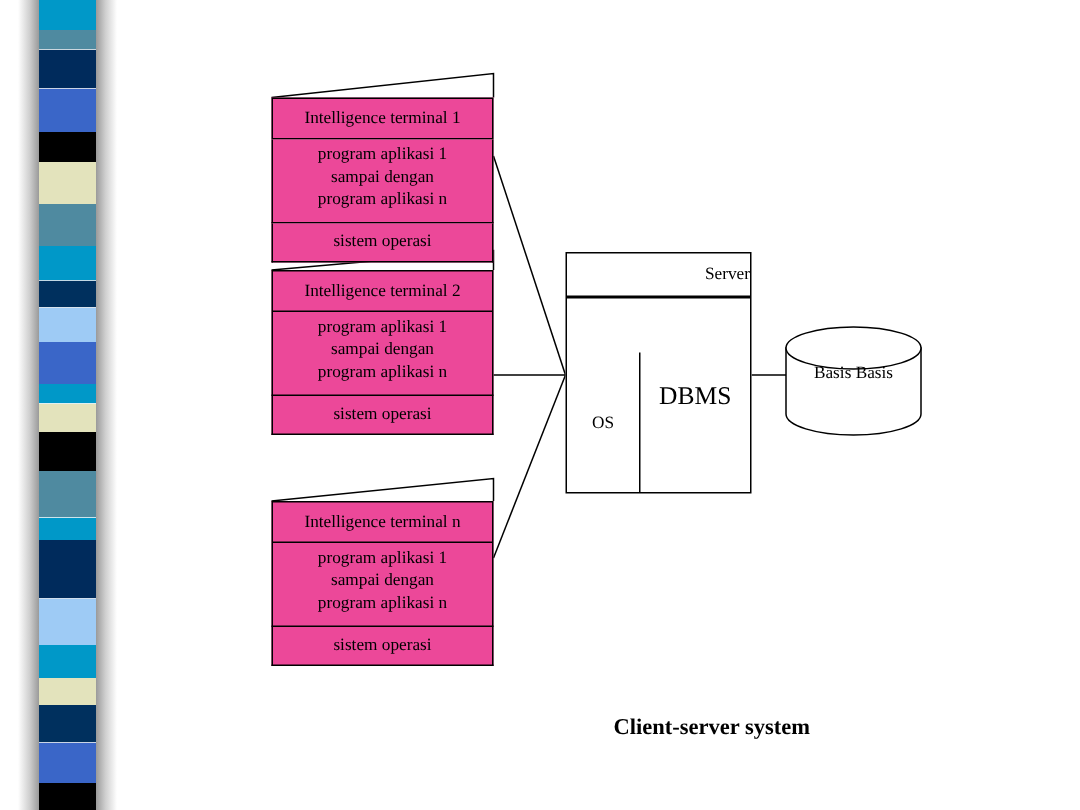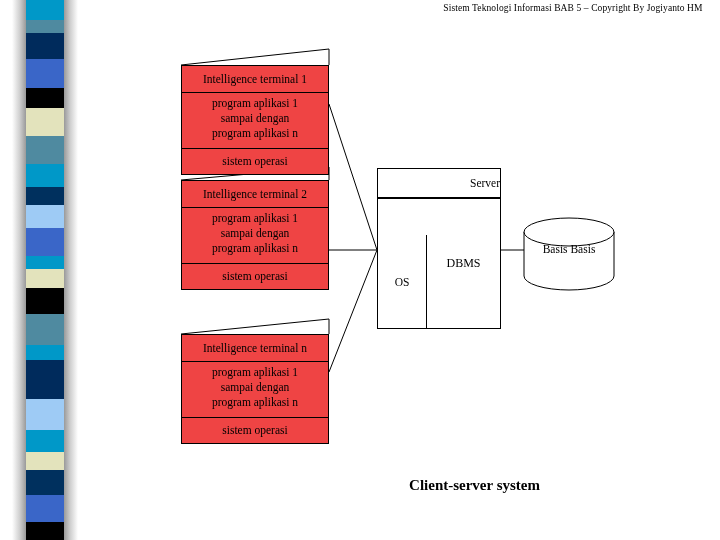--- a/index.html
+++ b/index.html
@@ -81,21 +81,21 @@
   }
   .term-row {
     border-left: 1px solid #000;
     border-right: 1px solid #000;
     border-bottom: 1px solid #000;
     box-sizing: border-box;
     text-align: center;
     font-size: 11.5px;
     color: #000;
     line-height: 1.32;
-    background: #ef4444;
+    background: #ec4899;
   }
   .term-title {
     border-top: 1px solid #000;
     height: 28px;
     line-height: 27px;
   }
   .term-body {
     height: 56px;
     padding-top: 3px;
   }
@@ -136,21 +136,21 @@
     align-items: center;
     justify-content: center;
     font-size: 11.5px;
     margin-top: 36px;
   }
   #server-dbms {
     flex: 1;
     display: flex;
     align-items: center;
     justify-content: center;
-    font-size: 12px;
+    font-size: 17px;
     text-align: center;
   }
 
   
   #db-label {
     position: absolute;
     left: 524px;
     top: 243px;
     width: 90px;
     text-align: center;
@@ -198,21 +198,20 @@
         <div class="strip-block" style="top: 430px; height: 22px; background: rgb(0, 152, 200); clip-path: polygon(20px 0px, 75px 0px, 75px 100%, 24px 100%);"></div>
         <div class="strip-block" style="top: 452px; height: 18px; background: rgb(227, 227, 188); clip-path: polygon(24px 0px, 75px 0px, 75px 100%, 24px 100%);"></div>
         <div class="strip-block" style="top: 470px; height: 25px; background: rgb(0, 48, 94); clip-path: polygon(24px 0px, 75px 0px, 75px 100%, 19px 100%);"></div>
         <div class="strip-block" style="top: 495px; height: 27px; background: rgb(58, 102, 200); clip-path: polygon(19px 0px, 75px 0px, 75px 100%, 21px 100%);"></div>
         <div class="strip-block" style="top: 522px; height: 18px; background: rgb(0, 0, 0); clip-path: polygon(21px 0px, 75px 0px, 75px 100%, 25px 100%);"></div>
       </div>
     <div class="glow-left"></div>
     <div class="glow-right"></div>
   </div>
 
-  <div id="header-text">Sistem Teknologi Informasi BAB 5 – Copyright By Jogiyanto HM</div>
 
   <svg id="vector" viewBox="0 0 720 540" xmlns="http://www.w3.org/2000/svg">
 
     <polyline points="181,65 329,49 329,65" fill="#ffffff" stroke="#000000" stroke-width="1"></polyline>
 
     <polyline points="181,180 329,167 329,180" fill="#ffffff" stroke="#000000" stroke-width="1"></polyline>
 
     <polyline points="181,334 329,319 329,334" fill="#ffffff" stroke="#000000" stroke-width="1"></polyline>
 
     <line x1="329" y1="104" x2="377" y2="250" stroke="#000000" stroke-width="1"></line>

